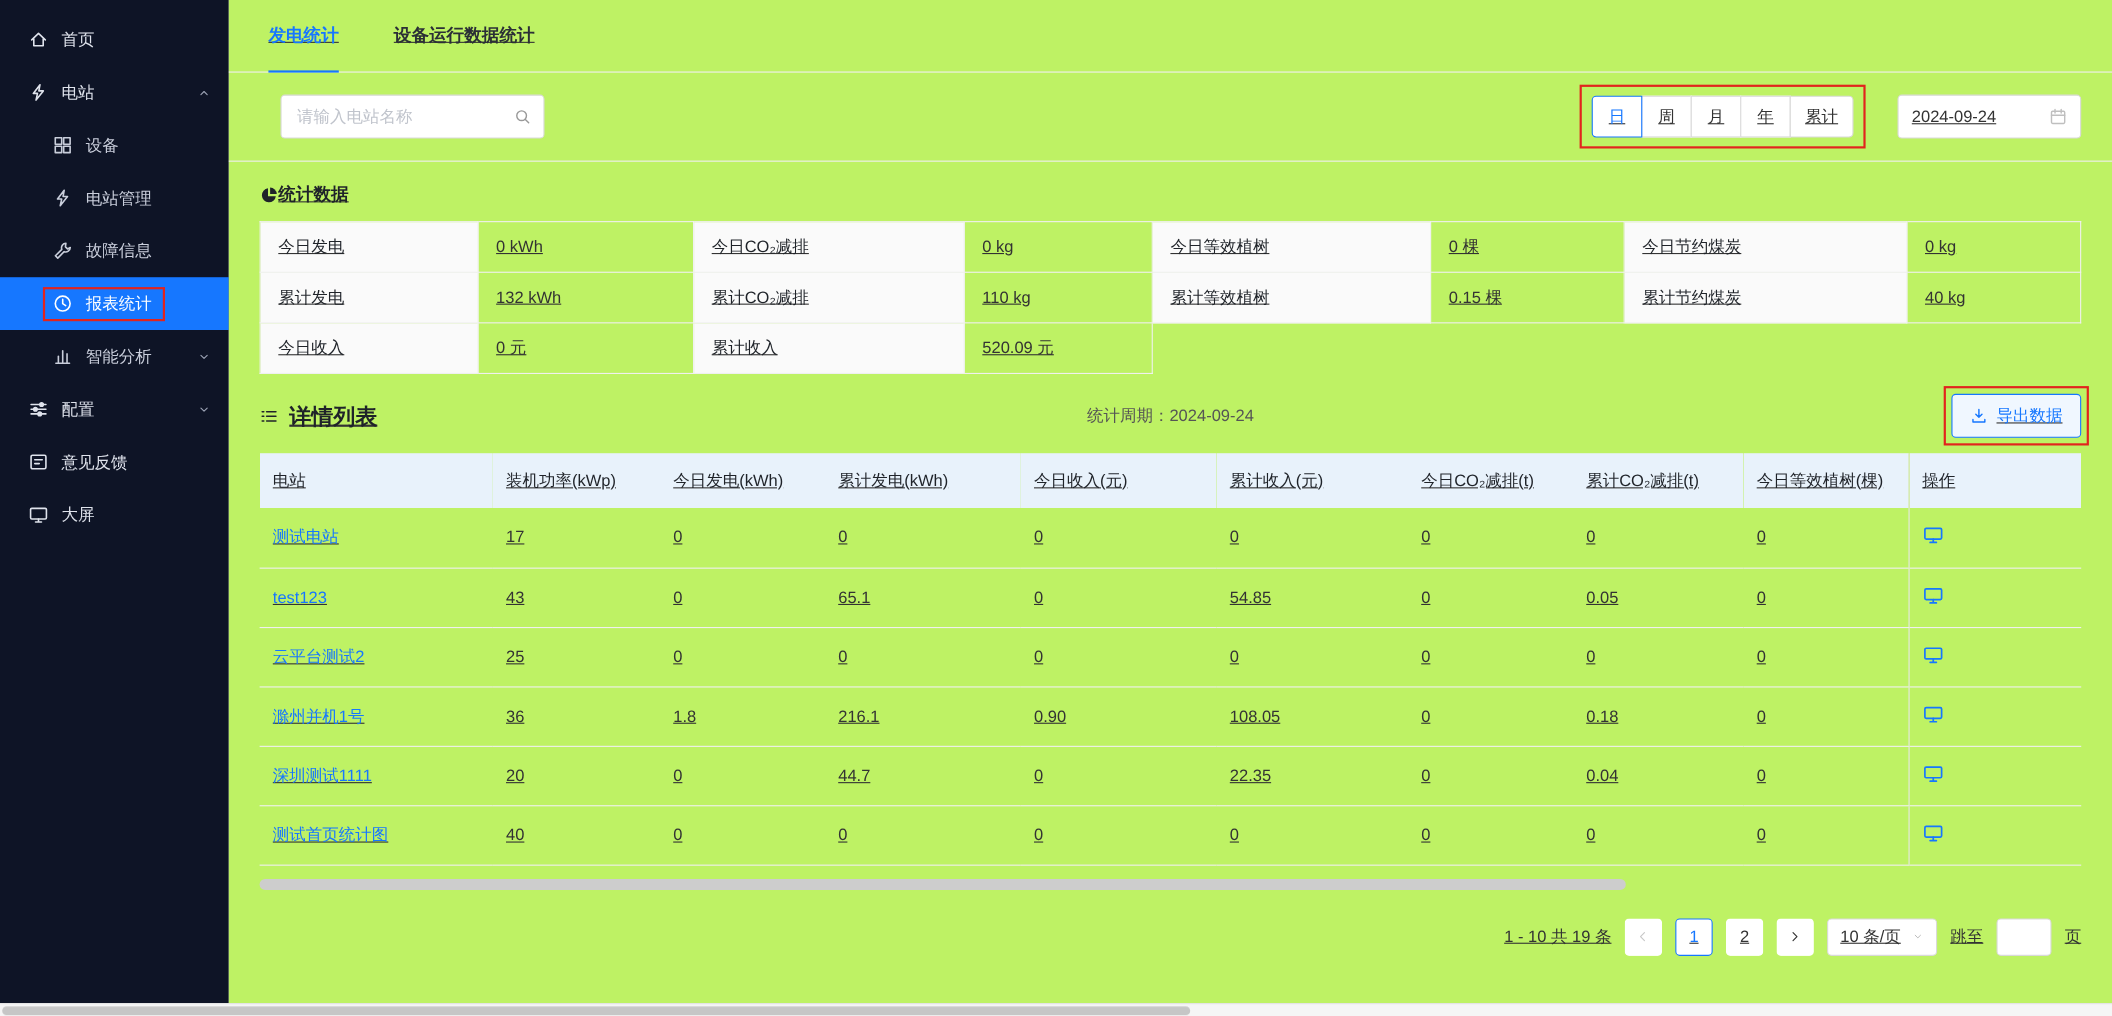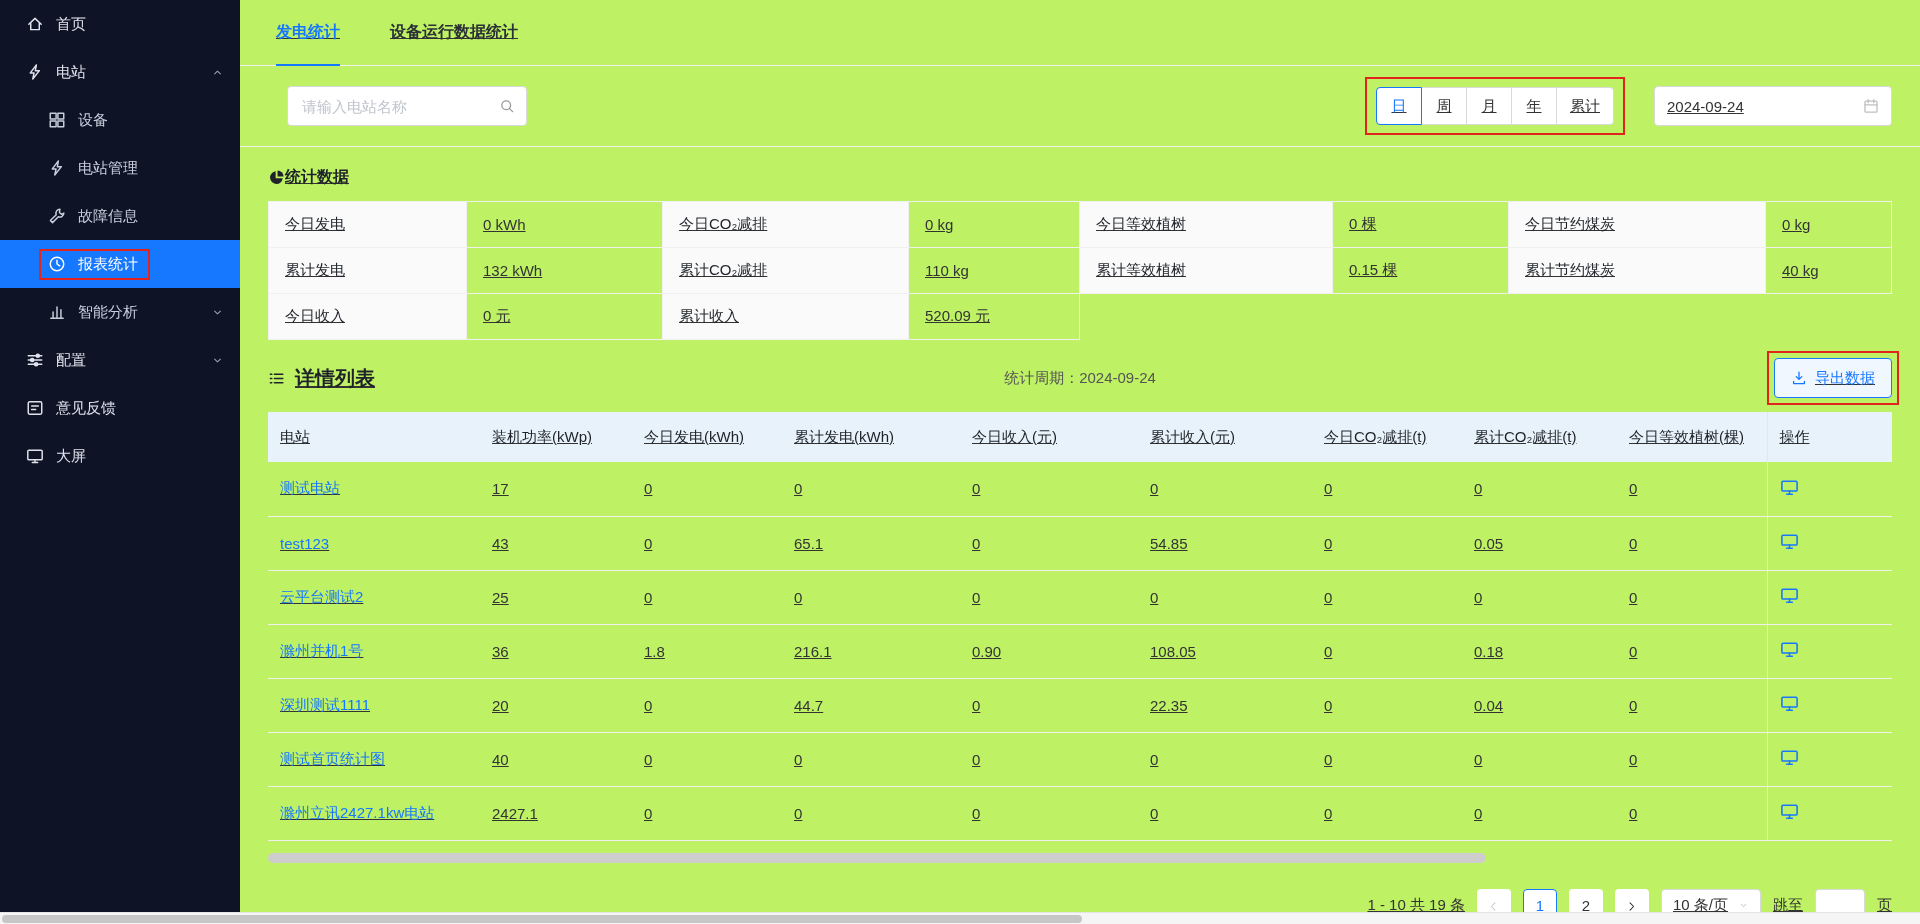--- a/index.html
+++ b/index.html
@@ -1,21 +1,21 @@
 <!DOCTYPE html>
 <html><head>
 <meta charset="utf-8">
 <style>
   * { margin:0; padding:0; box-sizing:border-box; }
   html,body { width:1920px; height:924px; overflow:hidden; }
   body { font-family:"Liberation Sans","DejaVu Sans",sans-serif; font-size:15px; color:#333; background:#fff; }
   .app { display:flex; width:1920px; height:924px; }
 
   
-  .sidebar { width:240px; background:#0e1426; height:100%; flex-shrink:0; padding-top:0; }
+  .sidebar { width:208px; background:#0e1426; height:100%; flex-shrink:0; padding-top:12px; }
   .side-item { display:flex; align-items:center; height:48px; padding:0 16px 0 26px; color:#dfe3ec; font-size:15px; cursor:pointer; }
   .side-item.level-1 { padding-left:48px; color:#c9cedb; }
   .side-item.active { background:#1677ff; color:#fff; }
   .side-item .icon { width:18px; height:18px; margin-right:12px; flex-shrink:0; }
   .icon svg, .chev svg, .caret svg { width:100%; height:100%; display:block; }
   .side-item .chev { margin-left:auto; width:13px; height:13px; color:#9aa1b3; }
   .item-inner { display:flex; align-items:center; position:relative; }
   .side-item.annotated .item-inner::after { content:""; position:absolute; left:-9px; right:-12px; top:-6px; bottom:-6px; border:2px solid #e2241d; pointer-events:none; }
 
   
@@ -32,21 +32,21 @@
   .search-box input { width:100%; height:40px; border:1px solid #d9d9d9; border-radius:4px; padding:0 38px 0 14px; font-size:15px; color:#333; outline:none; background:#fff; }
   .search-box input::placeholder { color:#c0c4cc; }
   .search-icon { position:absolute; right:12px; top:50%; transform:translateY(-50%); width:16px; height:16px; color:#999; }
   .filter-right { display:flex; align-items:center; gap:40px; }
   .segmented { display:flex; position:relative; }
   .seg-btn { height:38px; min-width:46px; padding:0 13px; display:flex; align-items:center; justify-content:center; border:1px solid #d9d9d9; background:#fff; font-size:15px; color:#333; margin-left:-1px; cursor:pointer; position:relative; }
   .seg-btn:first-child { border-radius:4px 0 0 4px; margin-left:0; }
   .seg-btn:last-child { border-radius:0 4px 4px 0; }
   .seg-btn.active { color:#1677ff; border-color:#1677ff; z-index:2; }
   .anno-seg::after { content:""; position:absolute; left:-11px; right:-11px; top:-10px; bottom:-10px; border:2px solid #e2241d; pointer-events:none; z-index:3; }
-  .date-picker { width:238px; height:40px; border:1px solid #d9d9d9; border-radius:4px; display:flex; align-items:center; justify-content:space-between; padding:0 12px; color:#333; font-size:15px; cursor:pointer; background:#fff; }
+  .date-picker { width:167px; height:40px; border:1px solid #d9d9d9; border-radius:4px; display:flex; align-items:center; justify-content:space-between; padding:0 12px; color:#333; font-size:15px; cursor:pointer; background:#fff; }
   .calendar-icon { width:16px; height:16px; color:#bfbfbf; }
 
   .divider { height:1px; background:#f0f0f0; margin:0 -28px; flex-shrink:0; }
 
   .section-head { display:flex; align-items:center; padding:20px 0 13px; font-size:16px; font-weight:700; color:#1f2329; }
   .section-head .icon { width:17px; height:17px; color:#1f2329; }
 
   .stats-table { width:100%; border-collapse:collapse; table-layout:fixed; }
   .stats-table td { border:1px solid #f0f0f0; height:46px; padding:0 16px; font-size:15px; color:#333; }
   .stats-table td.stat-label { background:#fafafa; color:#1f2329; }
@@ -440,35 +440,20 @@
               <td>0</td>
               <td>0</td>
               <td>0</td>
               <td>0</td>
               <td>0</td>
               <td class="op-col"><span class="monitor-btn"><svg viewBox="0 0 16 16" fill="none" stroke="currentColor" stroke-width="1.3" stroke-linecap="round" stroke-linejoin="round">
                     <rect x="1.6" y="2.8" width="12.8" height="8.2" rx="1"></rect>
                     <path d="M5.6 13.6h4.8M8 11v2.6"></path>
                   </svg></span></td>
             </tr>
-            <tr>
-              <td><span class="station-link">滁州立讯2427.1kw电站</span></td>
-              <td>2427.1</td>
-              <td>0</td>
-              <td>0</td>
-              <td>0</td>
-              <td>0</td>
-              <td>0</td>
-              <td>0</td>
-              <td>0</td>
-              <td class="op-col"><span class="monitor-btn"><svg viewBox="0 0 16 16" fill="none" stroke="currentColor" stroke-width="1.3" stroke-linecap="round" stroke-linejoin="round">
-                    <rect x="1.6" y="2.8" width="12.8" height="8.2" rx="1"></rect>
-                    <path d="M5.6 13.6h4.8M8 11v2.6"></path>
-                  </svg></span></td>
-            </tr>
           </tbody>
       </table>
 
       <div class="hbar">
         <div class="hbar-thumb"></div>
       </div>
 
       <div class="pagination">
         <span>1 - 10 共 19 条</span>
         <button class="page-btn disabled">

